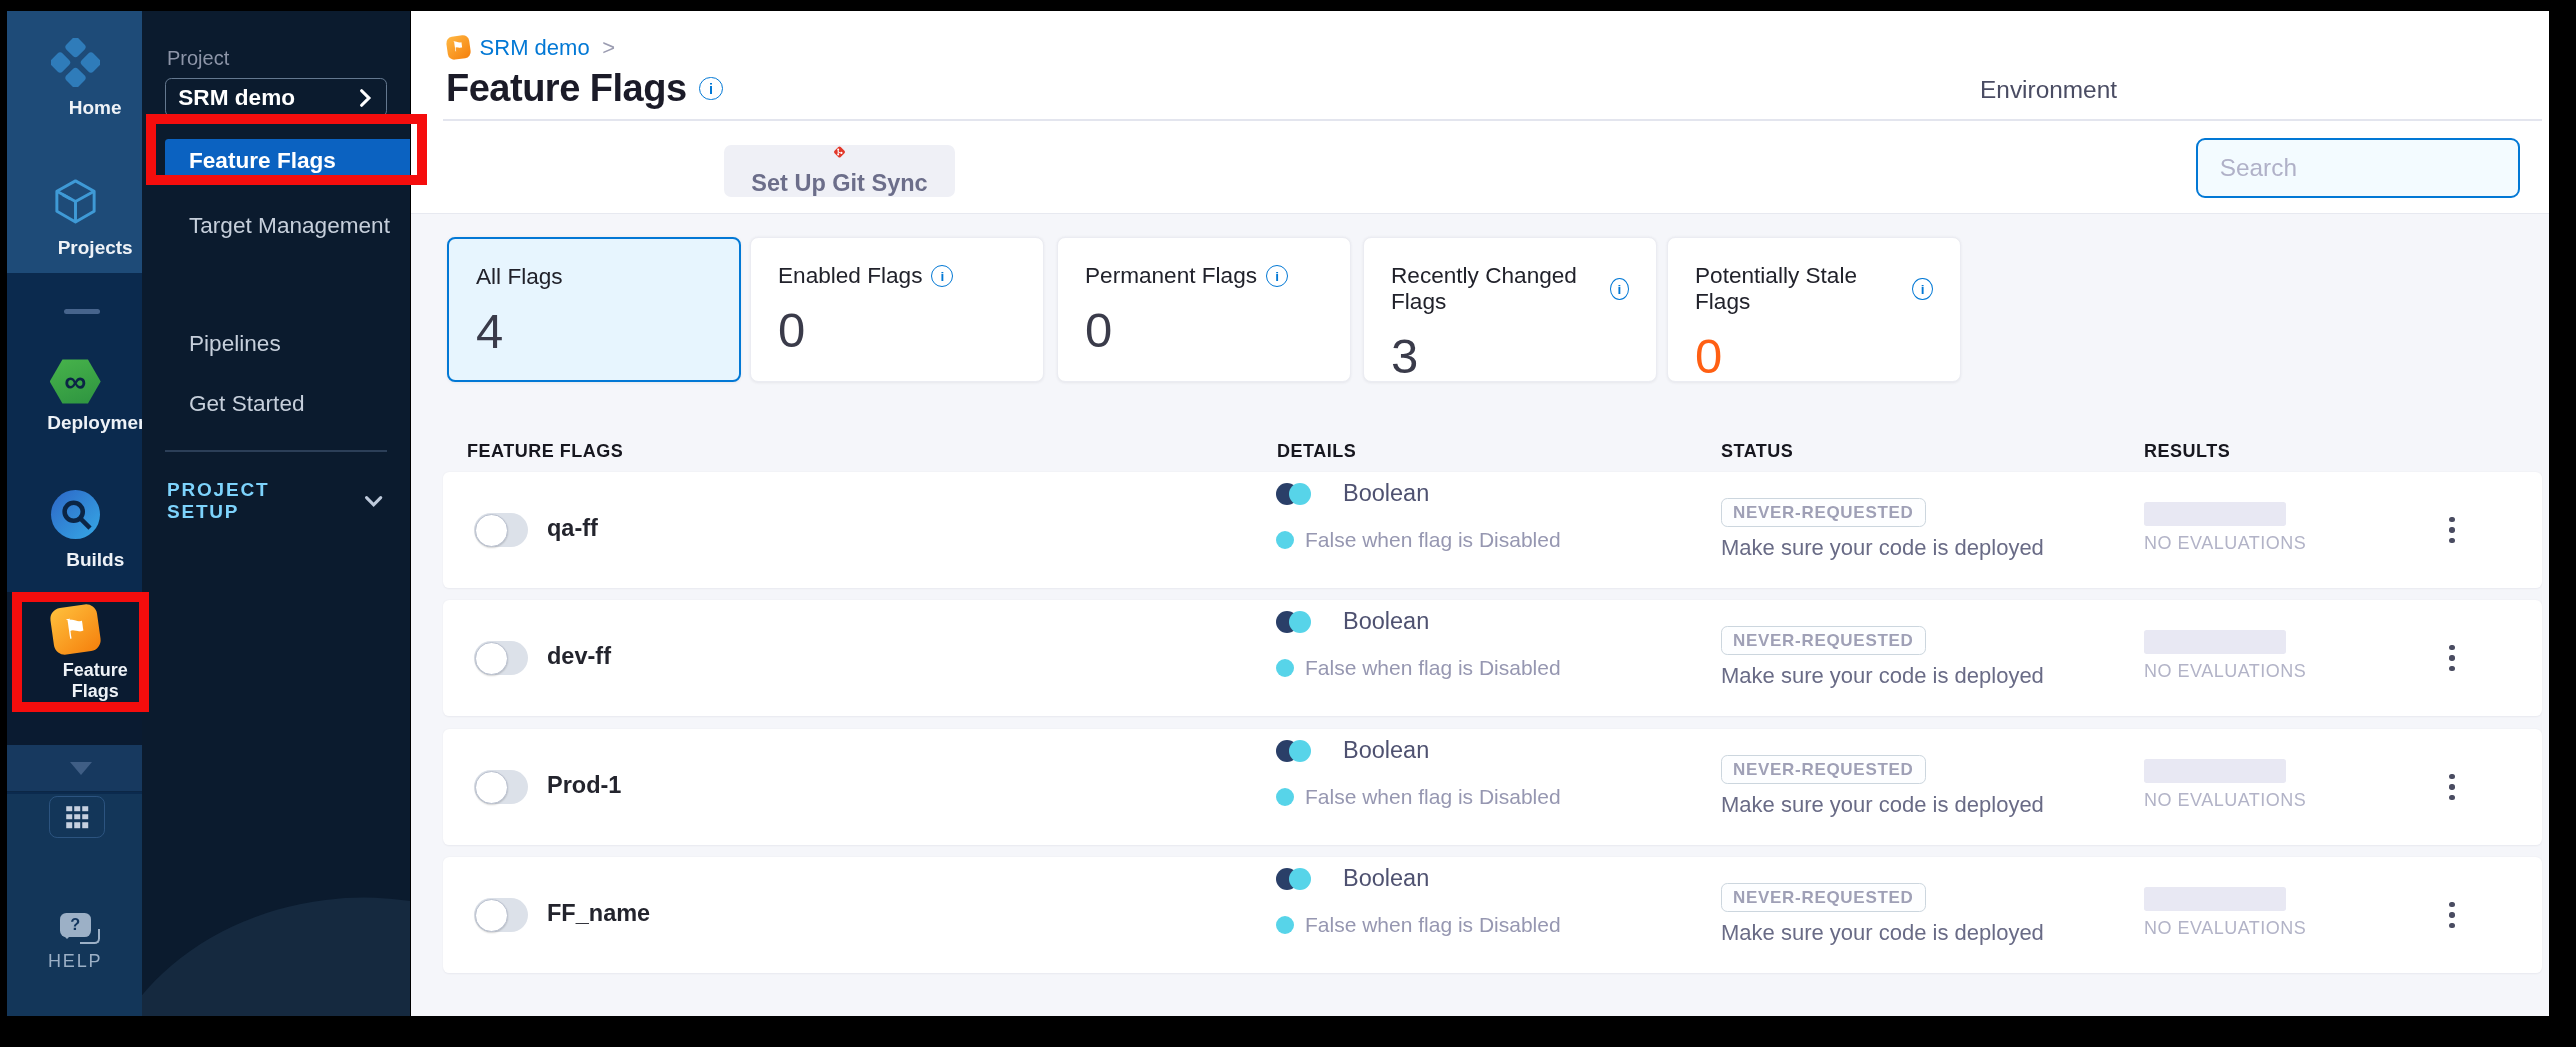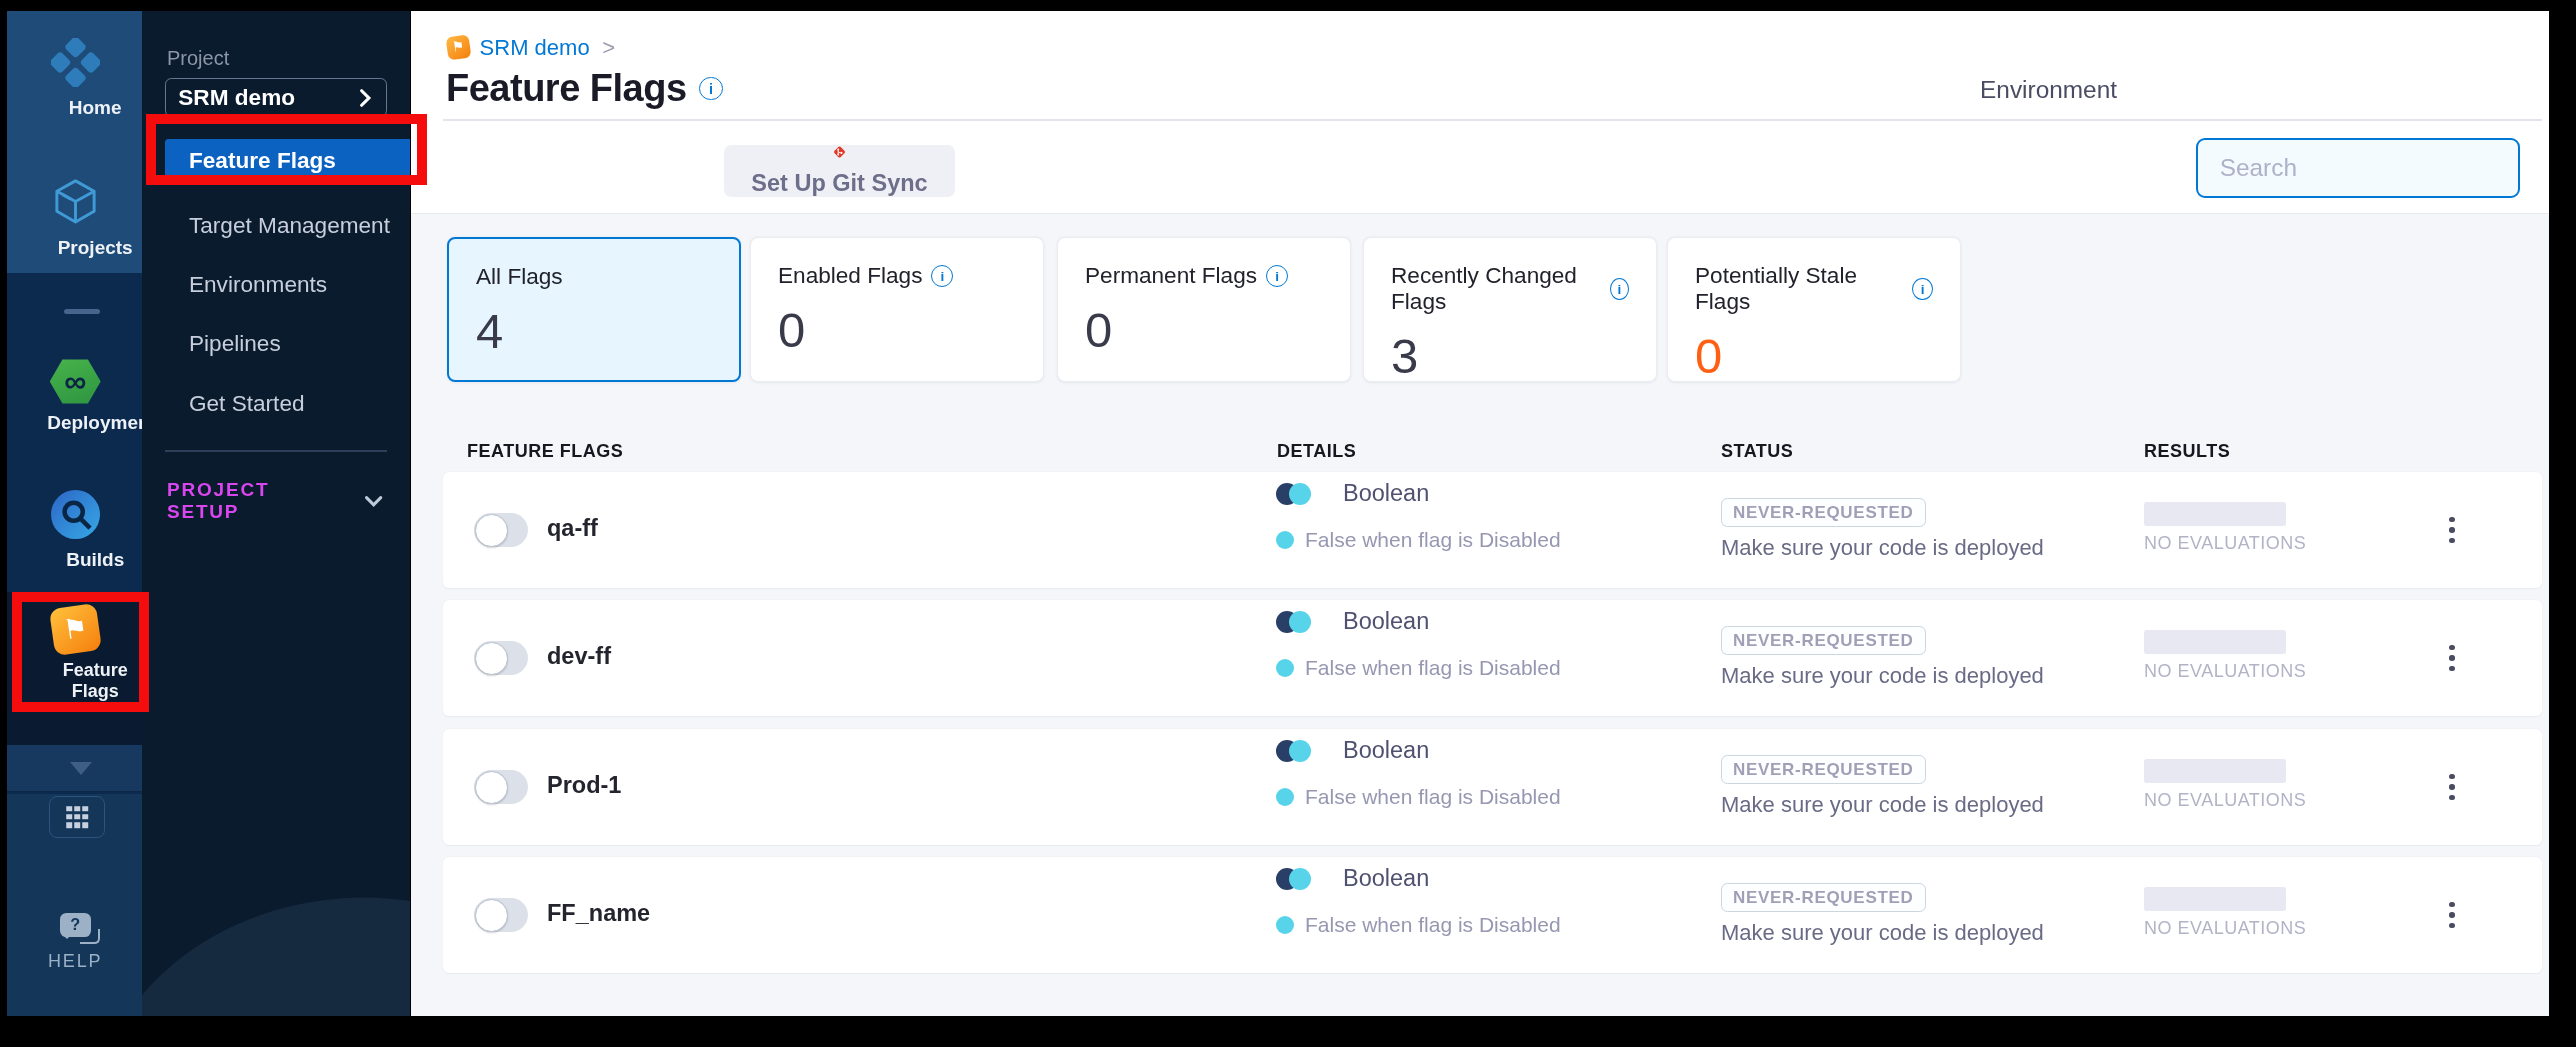--- a/index.html
+++ b/index.html
@@ -45,21 +45,21 @@
     background:#15293f; border-radius:50% 50% 0 0 / 80% 80% 0 0; transform:rotate(-7deg); }
   .plabel { position:absolute; left:25px; top:36px; font-size:20px; color:#8d95a8; }
   .pselect { position:absolute; left:22.6px; top:67px; width:222px; height:39px; border:1.8px solid #64788f;
     border-radius:6.3px; display:flex; align-items:center; padding:0 12.7px; }
   .pselect .pname { flex:1; font-size:22.6px; font-weight:700; color:#fff; }
   .navitem { position:absolute; left:22.6px; width:253px; height:43px; display:flex; align-items:center;
     padding-left:24.4px; font-size:22.6px; color:#c6cfdb; border-radius:3.6px; }
   .navitem.active { background:#0b62c1; color:#fff; font-weight:600; width:275px; }
   .pdivider { position:absolute; left:22.6px; top:439px; width:222px; height:1.8px; background:#2c3f58; }
   .psetup { position:absolute; left:25px; top:468px; width:217px; display:flex; align-items:center; }
-  .psetup span { font-size:19px; font-weight:700; letter-spacing:1.8px; color:#d946ef; }
+  .psetup span { font-size:19px; font-weight:700; letter-spacing:1.8px; color:#7dd3fc; }
   .psetup svg { margin-left:20px; }
 
   
   .main { position:absolute; left:411px; top:11px; width:2138px; height:1005px; background:#f5f6fa; }
   .headerband { position:absolute; left:0; top:0; width:2138px; height:203px; background:#fff; border-bottom:1.8px solid #e7e9f0; }
   .crumbs { position:absolute; left:36px; top:23.5px; display:flex; align-items:center; }
   .crumbflag { width:22.6px; height:22.6px; border-radius:6.3px; transform:rotate(-8deg);
     background:linear-gradient(145deg,#ffb843,#f57f0c); color:#fff; font-size:13.6px; line-height:22.6px;
     text-align:center; margin-right:10px; }
   .crumblink { font-size:22px; color:#0278d5; }
@@ -210,23 +210,20 @@
           <path d="M4 4 L12 12 L4 20"></path>
         </svg>
     </div>
 
     <div class="navitem active" style="top:128px;">
       <span>Feature Flags</span>
       </div>
     <div class="navitem" style="top:193px;">
       <span>Target Management</span>
       </div>
-    <div class="navitem" style="top:252px;">
-      <span>Environments</span>
-      </div>
     <div class="navitem" style="top:371px;">
       <span>Get Started</span>
       </div>
     <div class="navitem" style="top:311px;">
       <span>Pipelines</span>
       </div>
 
     <div class="pdivider"></div>
 
     <div class="psetup">

